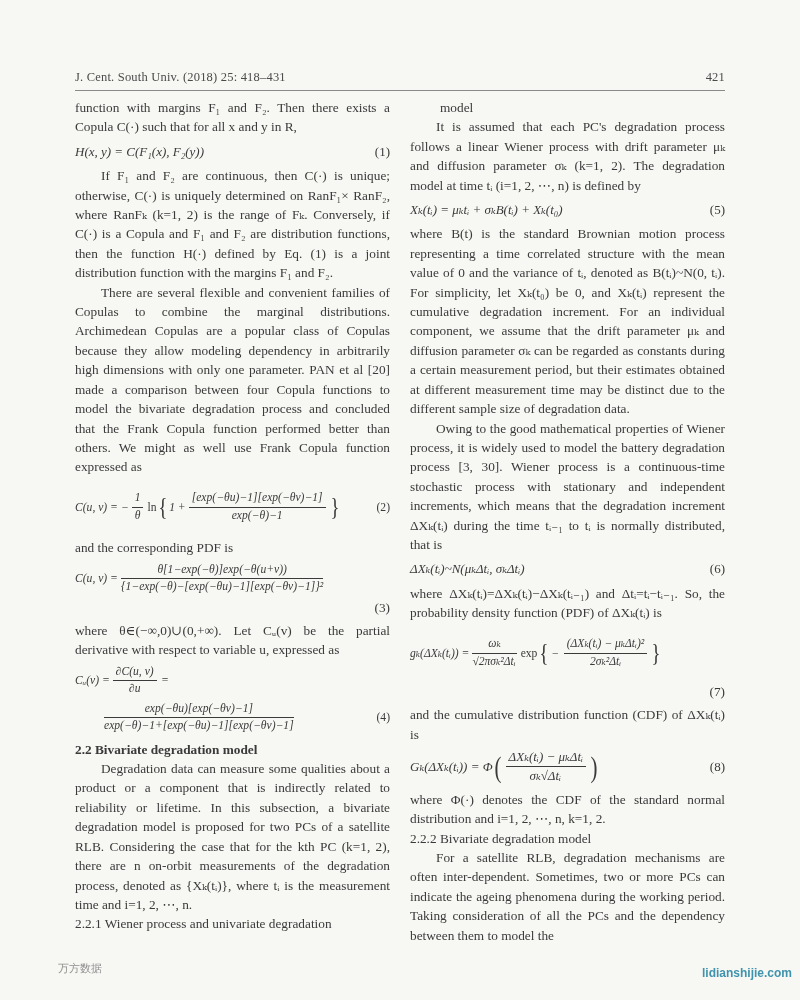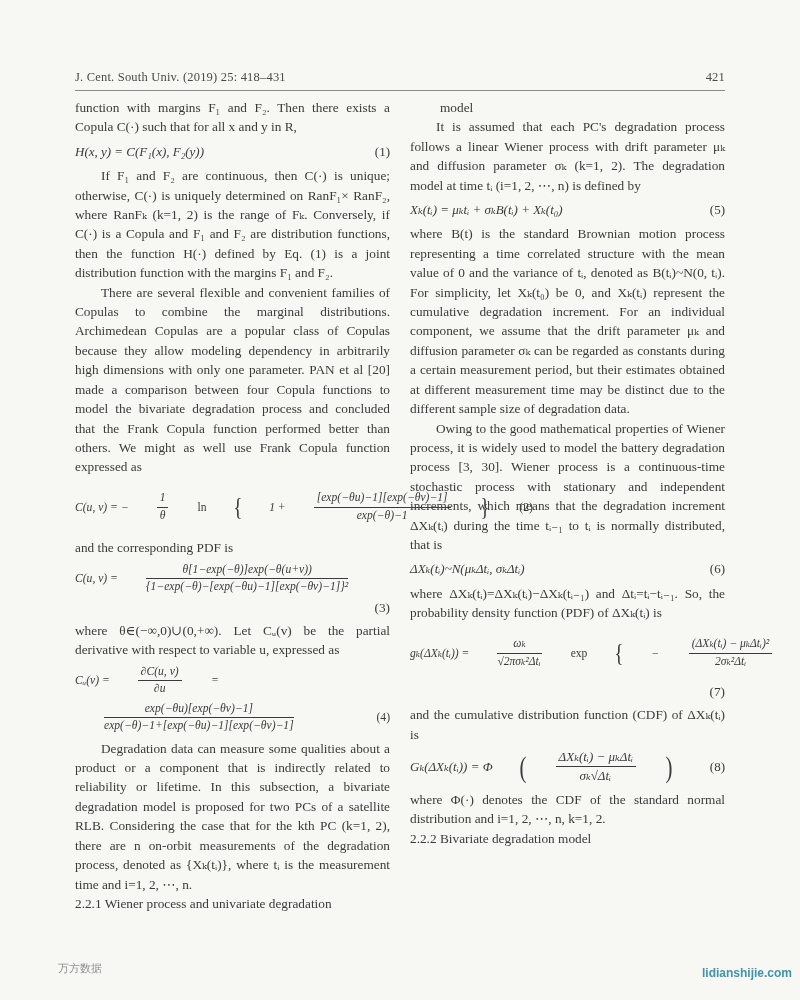--- a/index.html
+++ b/index.html
@@ -30,21 +30,21 @@
   }
   .col{width:315px;font-size:13.3px;line-height:19.4px;text-align:justify;}
   p{margin:0;}
   .indent{text-indent:26px;}
   .hang{text-indent:30px;}
   .sec-heading{font-weight:bold;margin-top:6px;}
   
   .eq{
     display:flex;align-items:center;
     font-style:italic;margin:5px 0 5px 0;
-    font-size:13px;white-space:nowrap;gap:25px;
+    font-size:13px;white-space:nowrap;
   }
   .eq.small{font-size:11.6px;}
   .eqnum{margin-left:auto;font-style:normal;padding-left:4px;}
   .eqnum-line{display:flex;font-style:normal;margin:-2px 0 4px 0;}
   .eqnum-line .eqnum{margin-left:auto;}
   .frac{
     display:inline-flex;flex-direction:column;
     vertical-align:middle;text-align:center;
     margin:0 3px;line-height:1.25;
   }
@@ -68,21 +68,21 @@
     font-size:12px;font-weight:bold;
     font-family:"Liberation Sans","DejaVu Sans",sans-serif;
   }
 </style>
 </head>
 <body>
 
 <div class="page">
 
   <div class="header">
-    <span>J. Cent. South Univ. (2019) 25: 418–431</span>
+    <span>J. Cent. South Univ. (2018) 25: 418–431</span>
     <span>421</span>
   </div>
   <div class="header-rule"></div>
 
   <div class="columns">
 
     <div class="col">
       <p>function with margins F₁ and F₂. Then there exists a Copula C(·) such that for all x and y in R,</p>
 
       <div class="eq">
@@ -134,20 +134,21 @@
         <span class="op">=</span>
       </div>
       <div class="eq small eq-center">
         <span class="frac">
           <span class="fnum">exp(−θu)[exp(−θv)−1]</span>
           <span class="fden">exp(−θ)−1+[exp(−θu)−1][exp(−θv)−1]</span>
         </span>
         <span class="eqnum">(4)</span>
       </div>
 
+      <p class="sec-heading">2.2 Bivariate degradation model</p>
       <p class="indent">Degradation data can measure some qualities about a product or a component that is indirectly related to reliability or lifetime. In this subsection, a bivariate degradation model is proposed for two PCs of a satellite RLB. Considering the case that for the kth PC (k=1, 2), there are n on-orbit measurements of the degradation process, denoted as {Xₖ(tᵢ)}, where tᵢ is the measurement time and i=1, 2, ⋯, n.</p>
       <p>2.2.1 Wiener process and univariate degradation</p>
     </div>
 
     <div class="col">
       <p class="hang">model</p>
       <p class="indent">It is assumed that each PC's degradation process follows a linear Wiener process with drift parameter μₖ and diffusion parameter σₖ (k=1, 2). The degradation model at time tᵢ (i=1, 2, ⋯, n) is defined by</p>
 
       <div class="eq">
         <span>Xₖ(tᵢ) = μₖtᵢ + σₖB(tᵢ) + Xₖ(t₀)</span>
@@ -191,20 +192,21 @@
         <span class="frac">
           <span class="fnum">ΔXₖ(tᵢ) − μₖΔtᵢ</span>
           <span class="fden"><span>σₖ</span><span class="sqrt">√</span><span class="radicand">Δtᵢ</span></span>
         </span>
         <span class="bigparen">)</span>
         <span class="eqnum">(8)</span>
       </div>
 
       <p>where Φ(·) denotes the CDF of the standard normal distribution and i=1, 2, ⋯, n, k=1, 2.</p>
       <p>2.2.2 Bivariate degradation model</p>
+      <p class="indent">For a satellite RLB, degradation mechanisms are often inter-dependent. Sometimes, two or more PCs can indicate the ageing phenomena during the working period. Taking consideration of all the PCs and the dependency between them to model the</p>
     </div>
 
   </div>
 
   <div class="watermark">万方数据</div>
   <div class="site" style="color: rgb(63, 147, 173);">lidianshijie.com</div>
 
 </div>
 
 </body></html>

